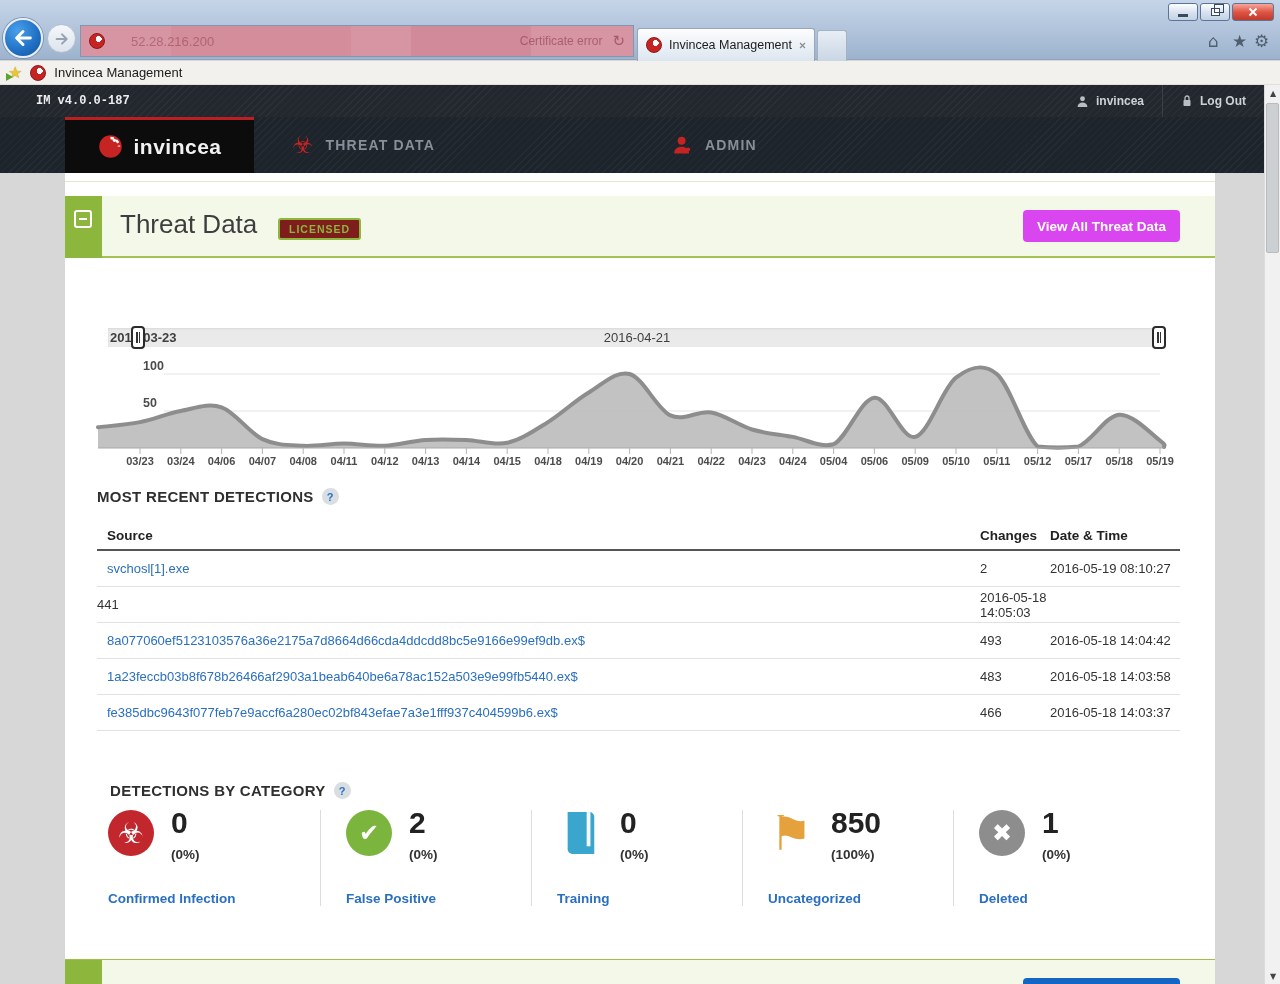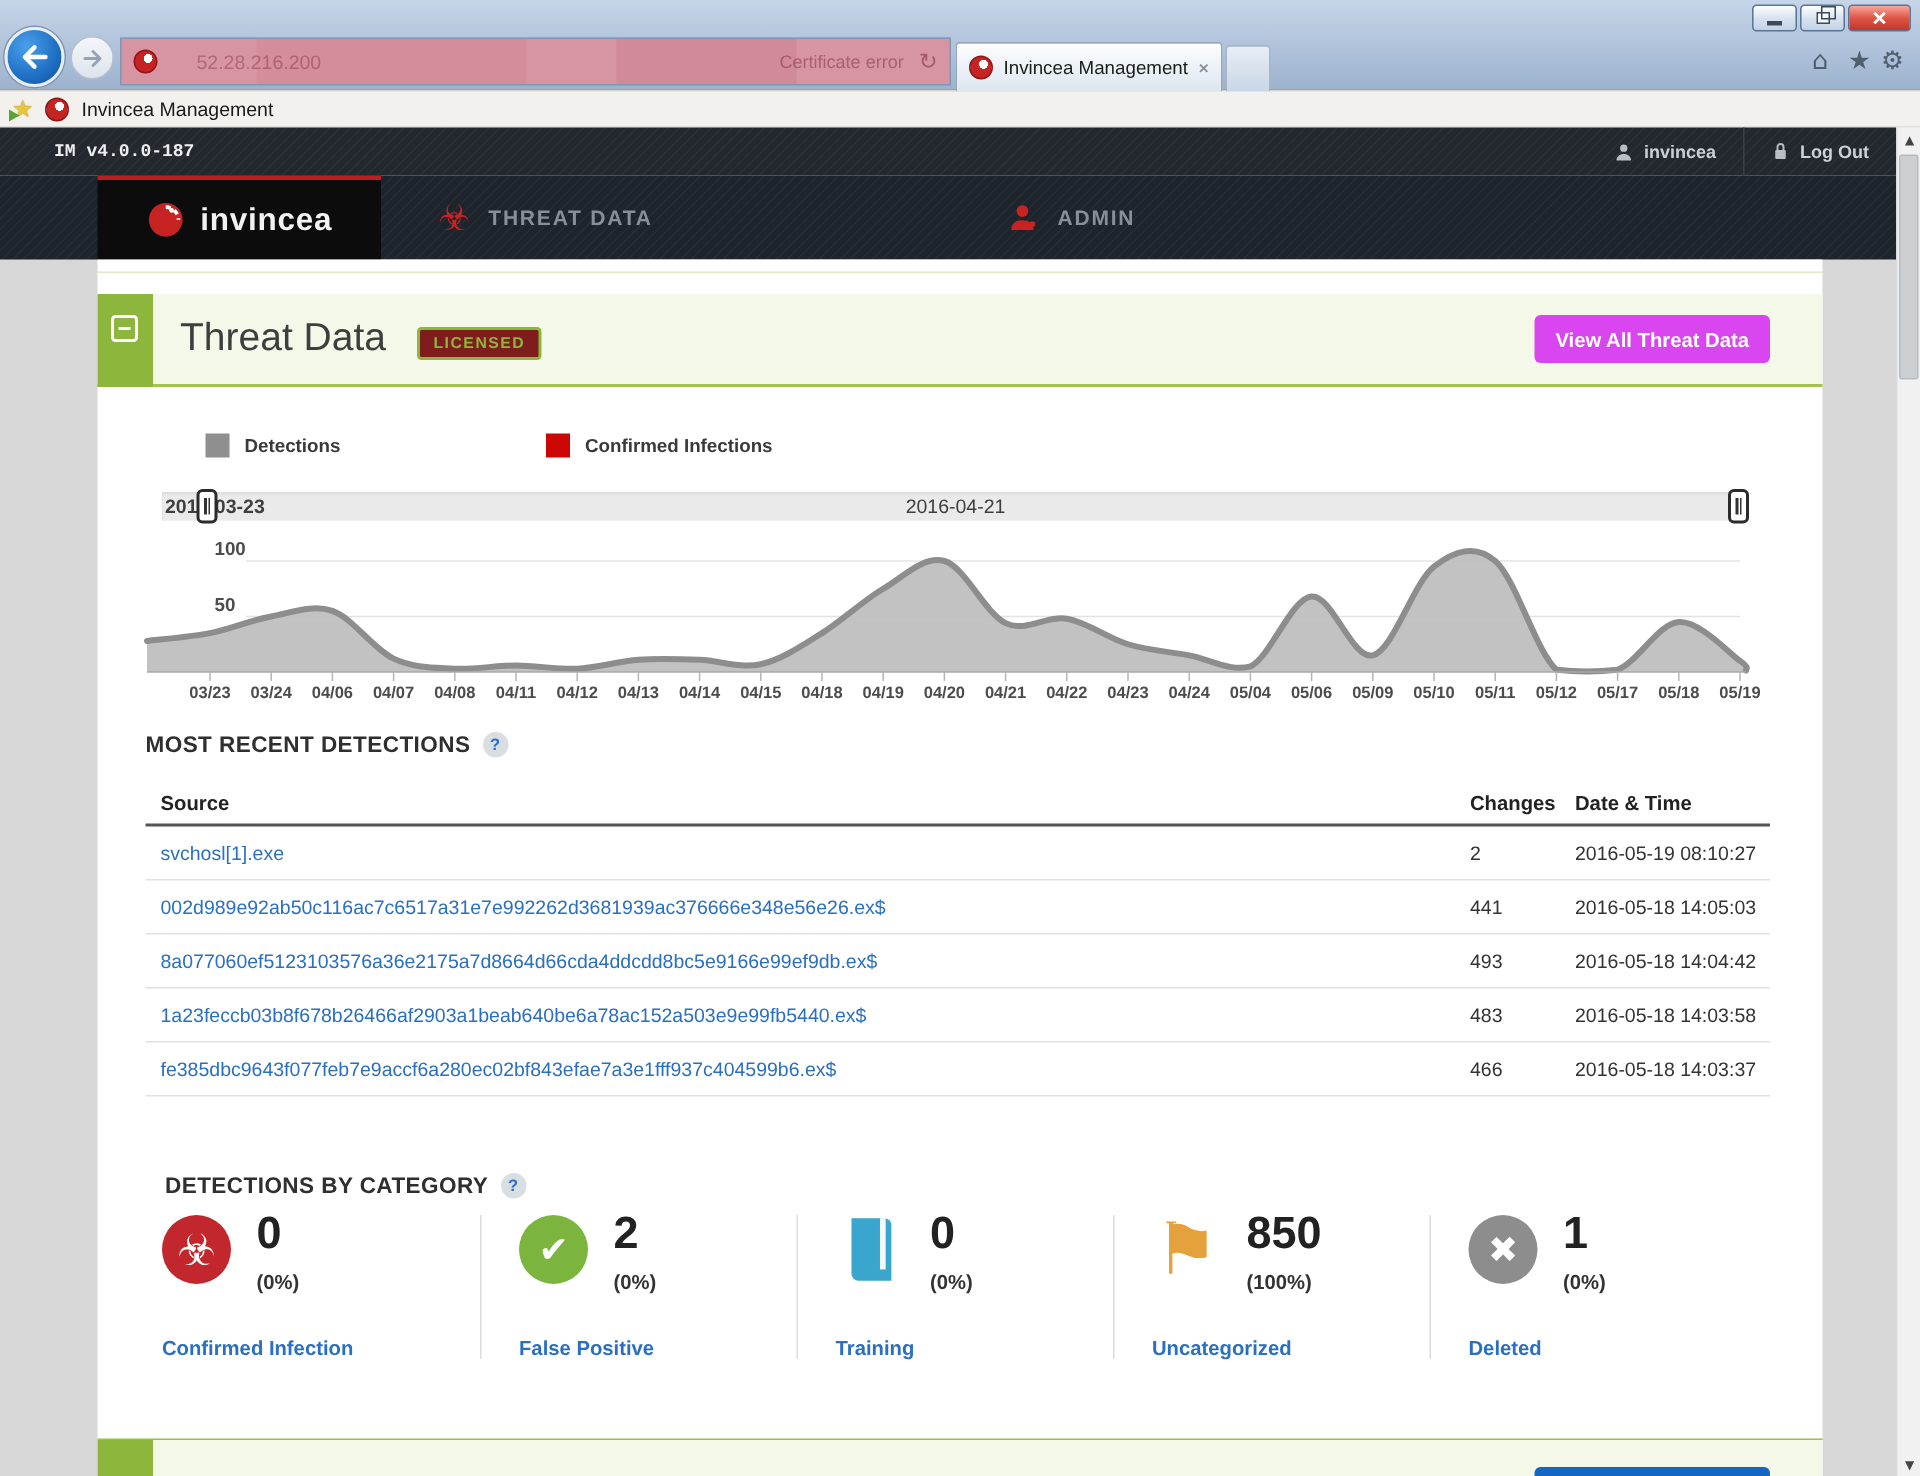--- a/index.html
+++ b/index.html
@@ -256,30 +256,20 @@
 
   <div class="panel-head">
     <div class="panel-tab">
       <span class="collapse-icon"></span>
     </div>
     <span class="panel-title">Threat Data</span>
     <span class="badge">LICENSED</span>
     <button class="view-all">View All Threat Data</button>
   </div>
 
-  <div id="legend">
-      <span class="lg-item" style="left: 137px;">
-        <span class="lg-sw" style="background:#8f8f8f"></span>
-        <span class="lg-label">Detections</span>
-      </span>
-      <span class="lg-item" style="left: 364px;">
-        <span class="lg-sw" style="background:#cc0505"></span>
-        <span class="lg-label">Confirmed Infections</span>
-      </span>
-    </div>
 
   <div class="slider-bar">
     <span class="sl-start">2016-03-23</span>
     <span class="sl-mid">2016-04-21</span>
   </div>
   <div class="handle h-left"></div>
   <div class="handle h-right"></div>
 
   <svg id="chart-svg" width="1090" height="115" viewBox="0 0 1090 115">
       <line x1="68" x2="1064" y1="56.0" y2="56.0" stroke="#e3e3e3" stroke-width="1"></line>
@@ -353,21 +343,20 @@
       <span class="th">Changes</span>
       <span class="th">Date &amp; Time</span>
     </div>
     <div id="recent-rows">
         <div class="trow">
           <a class="tc src">svchosl[1].exe</a>
           <span class="tc">2</span>
           <span class="tc">2016-05-19 08:10:27</span>
         </div>
         <div class="trow">
-          <a class="tc src">002d989e92ab50c116ac7c6517a31e7e992262d3681939ac376666e348e56e26.ex$</a>
           <span class="tc">441</span>
           <span class="tc">2016-05-18 14:05:03</span>
         </div>
         <div class="trow">
           <a class="tc src">8a077060ef5123103576a36e2175a7d8664d66cda4ddcdd8bc5e9166e99ef9db.ex$</a>
           <span class="tc">493</span>
           <span class="tc">2016-05-18 14:04:42</span>
         </div>
         <div class="trow">
           <a class="tc src">1a23feccb03b8f678b26466af2903a1beab640be6a78ac152a503e9e99fb5440.ex$</a>

